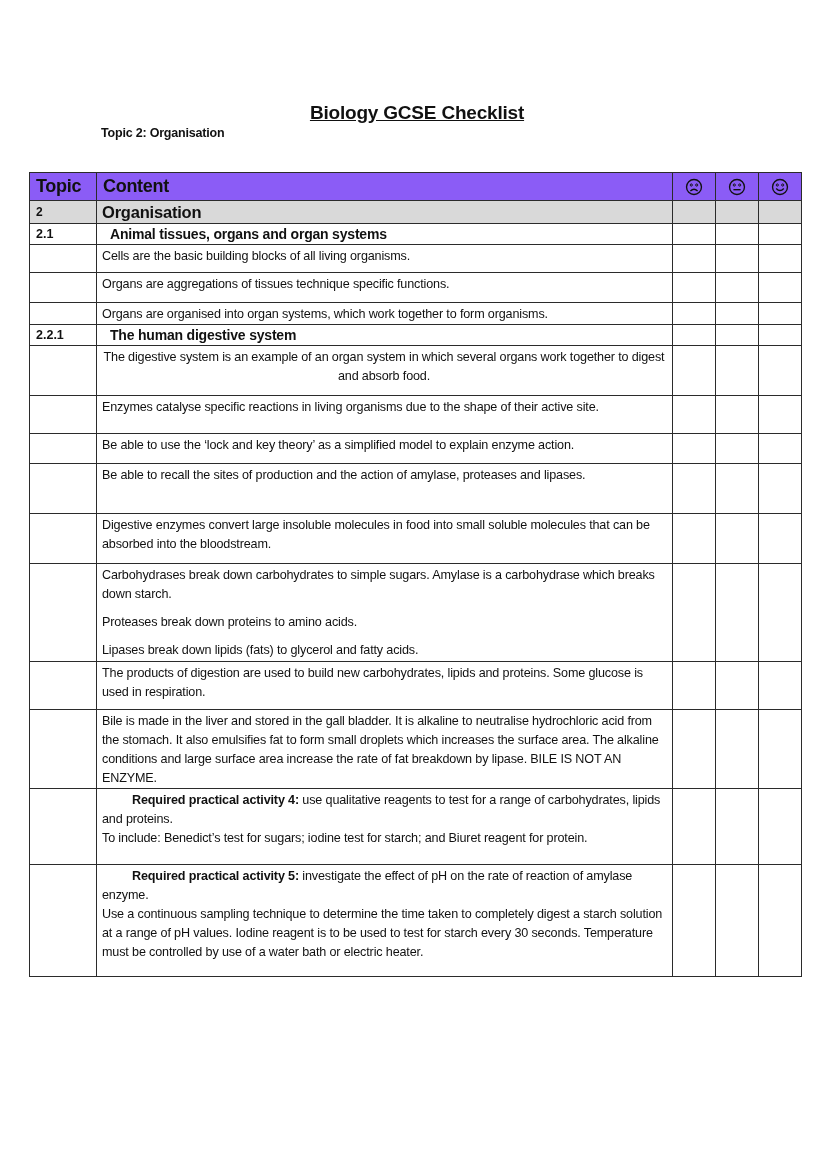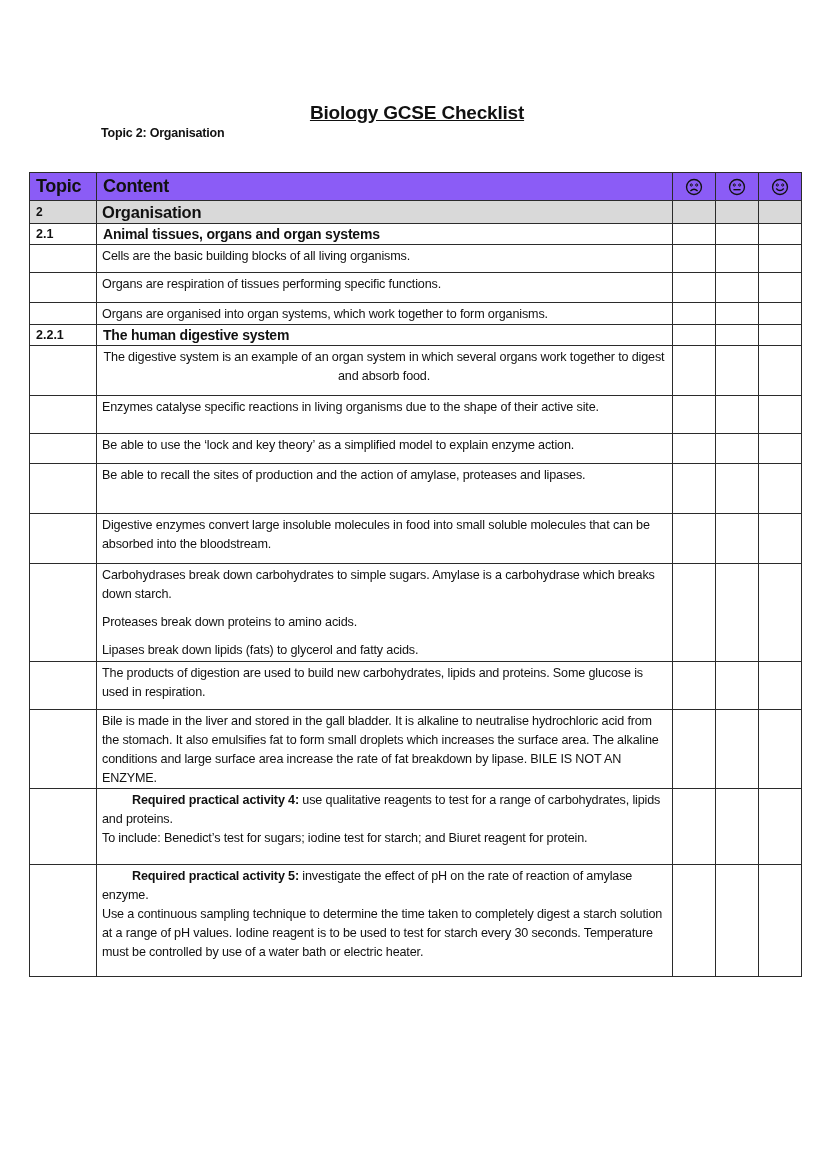--- a/index.html
+++ b/index.html
@@ -30,21 +30,21 @@
       background: #8b5cf6; height: 27px; font-size: 18px; font-weight: bold;
       text-align: left; vertical-align: middle; padding-left: 6px;
       letter-spacing: -0.3px;
     }
     tr.header-row th.face { text-align: center; padding: 0; font-weight: normal; }
     tr.section-row td { background: #d9d9d9; height: 22px; vertical-align: middle; }
     tr.section-row td.topic { font-size: 12px; font-weight: bold; padding-left: 6px; }
     tr.section-row td.content { font-size: 16.5px; font-weight: bold; padding-left: 5px; letter-spacing: -0.2px; }
     tr.sub-row td { height: 20px; vertical-align: middle; }
     tr.sub-row td.topic { font-size: 12.5px; font-weight: bold; padding-left: 6px; }
-    tr.sub-row td.content { font-size: 14px; font-weight: bold; padding-left: 6px; letter-spacing: -0.2px; }
+    tr.sub-row td.content { font-size: 14px; font-weight: bold; padding-left: 13px; letter-spacing: -0.2px; }
     tr.item-row td.content {
       font-size: 12.6px; line-height: 19px; padding: 2px 6px 0 5px; letter-spacing: -0.15px;
     }
     tr.item-row td.content p { margin: 0; }
     tr.item-row td.content p + p.spaced { margin-top: 9px; }
     .face-icon { display: inline-block; width: 18px; height: 18px; vertical-align: middle; }
     .check-cell { cursor: pointer; }
     b.lead { font-weight: bold; padding-left: 30px; }
   </style>
 </head>
@@ -111,21 +111,21 @@
         <td class="content">
           <p><span>Cells are the basic building blocks of all living organisms.</span></p>
         </td>
         <td class="check-cell"></td>
         <td class="check-cell"></td>
         <td class="check-cell"></td>
       </tr>
       <tr class="item-row" style="height: 30px;">
         <td class="topic"></td>
         <td class="content">
-          <p><span>Organs are respiration of tissues performing specific functions.</span></p>
+          <p><span>Organs are aggregations of tissues technique specific functions.</span></p>
         </td>
         <td class="check-cell"></td>
         <td class="check-cell"></td>
         <td class="check-cell"></td>
       </tr>
       <tr class="item-row" style="height: 20px;">
         <td class="topic"></td>
         <td class="content">
           <p><span>Organs are organised into organ systems, which work together to form organisms.</span></p>
         </td>

